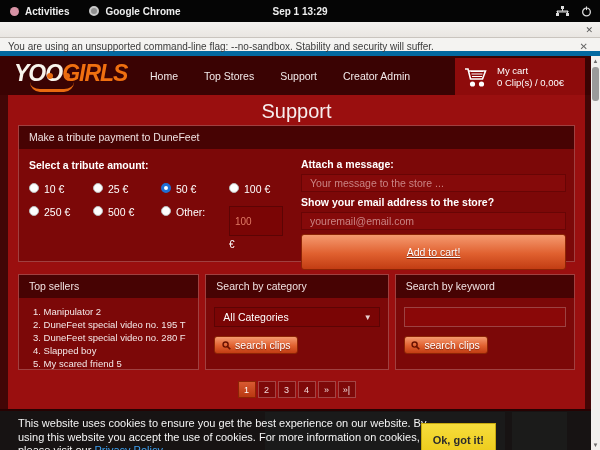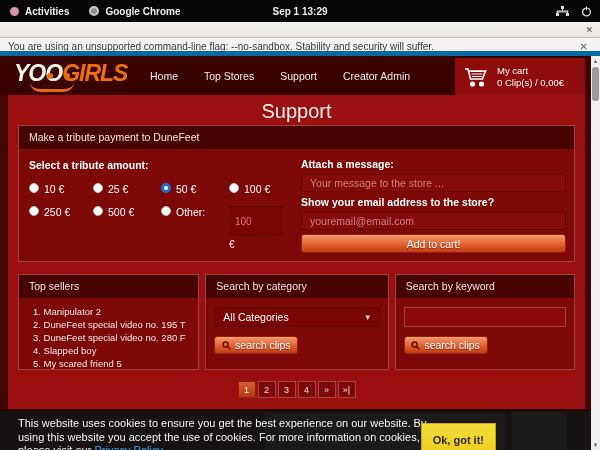--- a/index.html
+++ b/index.html
@@ -65,21 +65,21 @@
 
   .right-col { position:absolute; left:282px; top:5px; width:265px; }
   .field { width:100%; height:18px; background:#850a0a; border:1px solid #680505; color:#e8c4c4;
            font-size:10.5px; padding:0 8px; font-family:"Liberation Sans",sans-serif; }
   .field::placeholder { color:#c98383; opacity:1; }
   .right-col .col-label { margin:4px 0 3px; }
   .btn-orange { display:flex; align-items:center; justify-content:center; gap:4px;
                 background:linear-gradient(#f59a70,#e0602f 55%,#c23d13); border:1px solid #8d2405;
                 border-radius:3px; color:#fff; text-shadow:0 1px 1px rgba(80,10,0,.6);
                 font-size:10.5px; cursor:pointer; font-family:"Liberation Sans",sans-serif; }
-  .addcart { width:100%; height:19px; margin-top:4px; }
+  .addcart { width:100%; height:36px; margin-top:4px;text-decoration:underline; }
 
   .bottom-row { position:absolute; left:10px; top:179px; width:557px; display:flex; gap:6px; }
   .bpanel { height:96px; }
   .bpanel.p1 { width:182px; } .bpanel.p2 { width:184px; } .bpanel.p3 { width:181px; }
   .sellers { list-style:none; counter-reset:li; padding:7px 8px 0 14px; }
   .sellers li { counter-increment:li; color:#f4e8e8; font-size:9.5px; line-height:13px; white-space:nowrap; }
   .sellers li::before { content:counter(li) ". "; }
   .selectbox { position:relative; margin:9px 8px 0; height:20px; background:#7a0505; border:1px solid #5c0404;
                color:#fff; font-size:10.5px; line-height:19px; padding-left:8px; cursor:pointer; }
   .selectbox .caret { position:absolute; right:7px; top:0; font-size:8px; color:#e8d0d0; }

